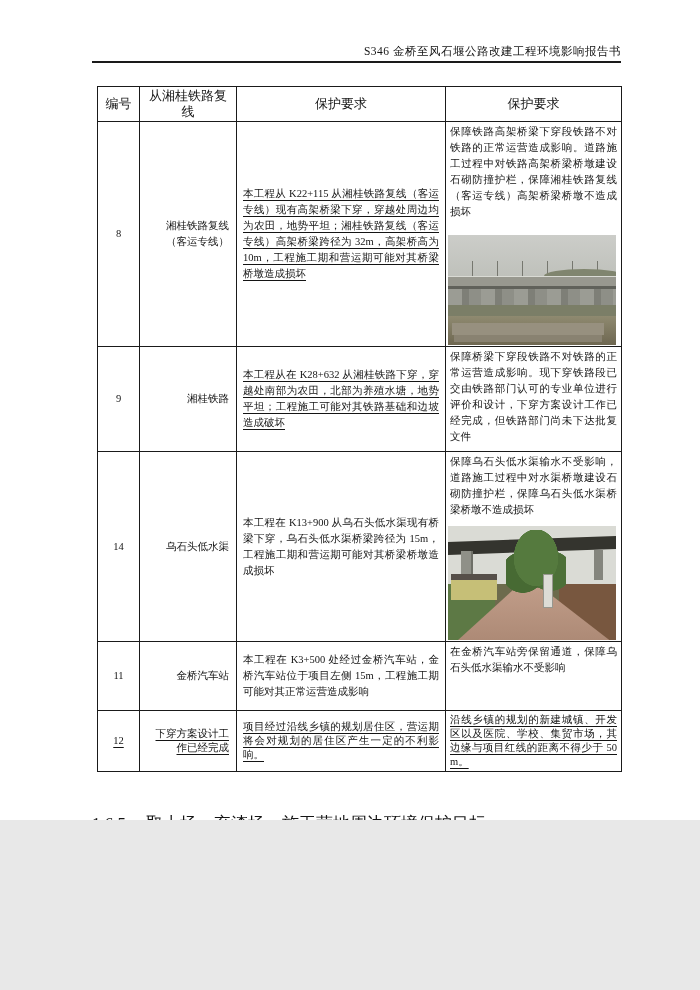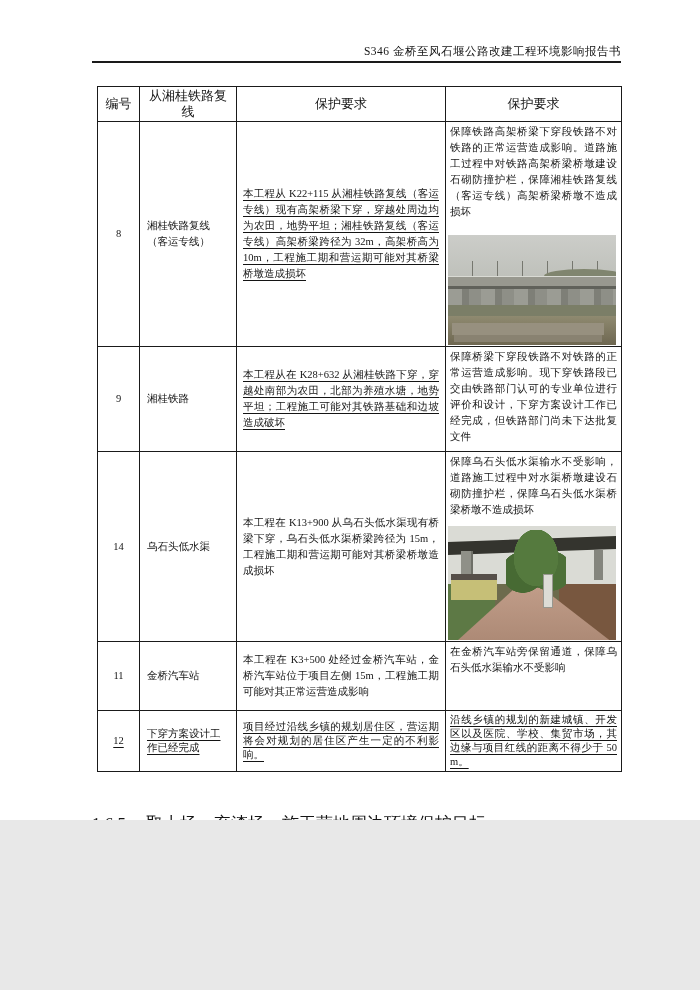--- a/index.html
+++ b/index.html
@@ -23,21 +23,21 @@
     border-collapse:collapse;table-layout:fixed;
     font-size:10.5px;line-height:16px;
   }
   .doc-table th,.doc-table td{
     border:1.2px solid #1a1a1a;padding:1px 5px;vertical-align:middle;
     overflow:hidden;word-break:break-all;
   }
   .doc-table thead tr{height:26px;}
   .doc-table th{font-weight:normal;text-align:center;font-size:13px;}
   td.no{text-align:center;}
-  td.target{text-align:left;padding:6px 7px;}
+  td.target{text-align:right;padding:6px 7px;}
   td.factor{text-align:justify;padding:2px 6px;}
   td.req{text-align:justify;vertical-align:top;padding:2px 4px;position:relative;}
   tr.r8{height:225px;} tr.r9{height:105px;} tr.r10{height:190px;}
   tr.r11{height:69px;} tr.r12{height:60px;}
   tr.r12 td{line-height:14px;vertical-align:middle;}
   tr.r12 td.req{vertical-align:top;margin-top:40px;}
   .u{text-decoration:underline;text-decoration-thickness:1px;text-underline-offset:2.5px;}
   
   .photo{position:absolute;left:2px;bottom:1px;overflow:hidden;}
   .photo-a{width:168px;height:110px;background:#c7c8c4;}

